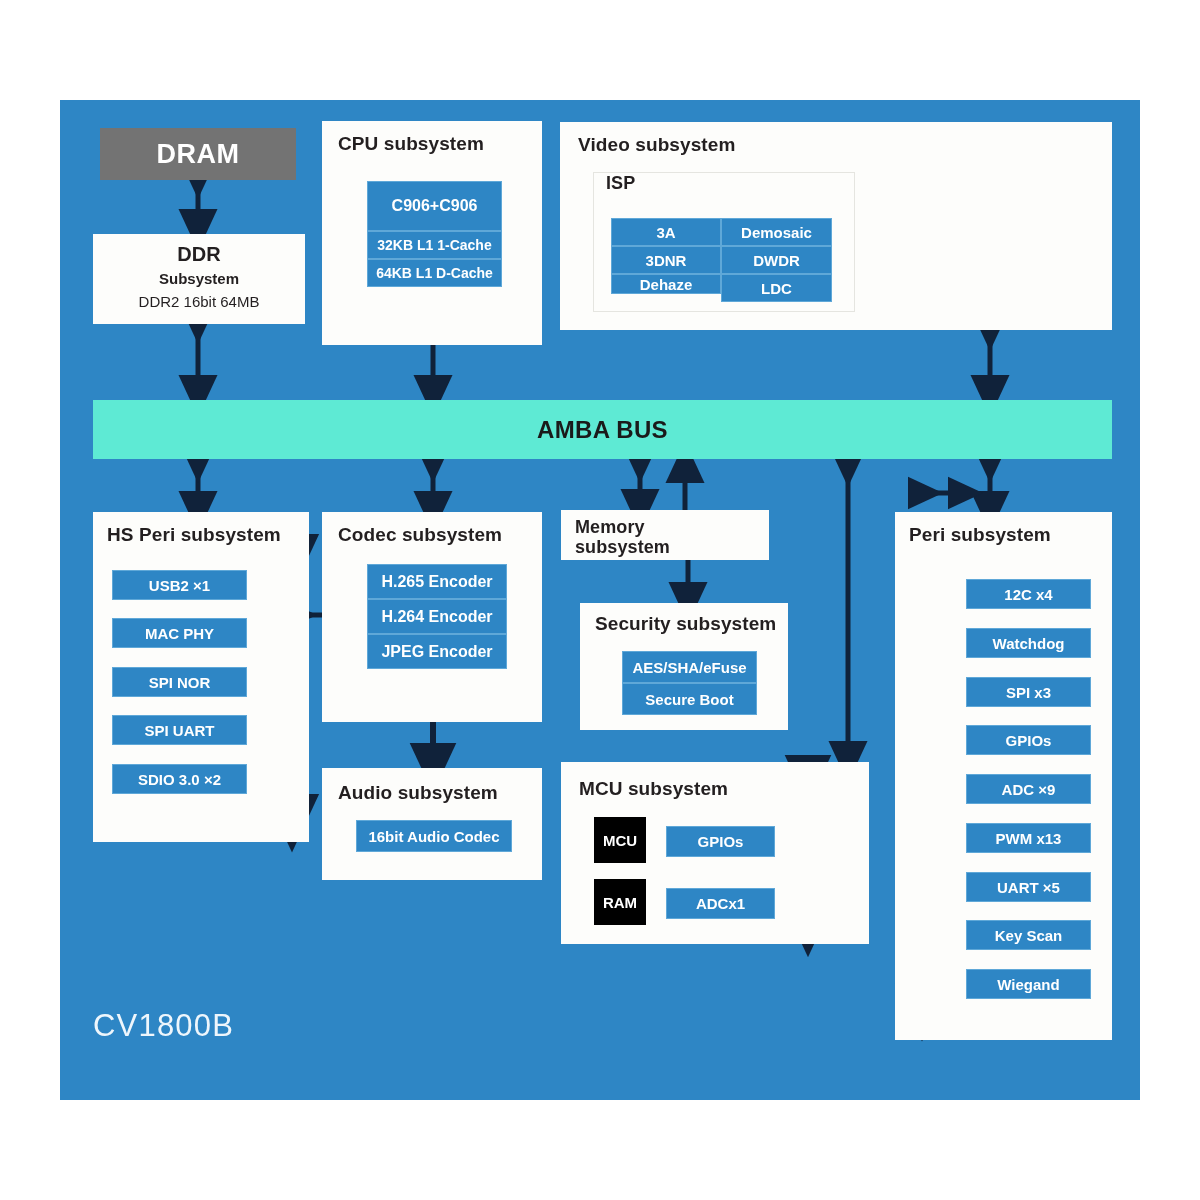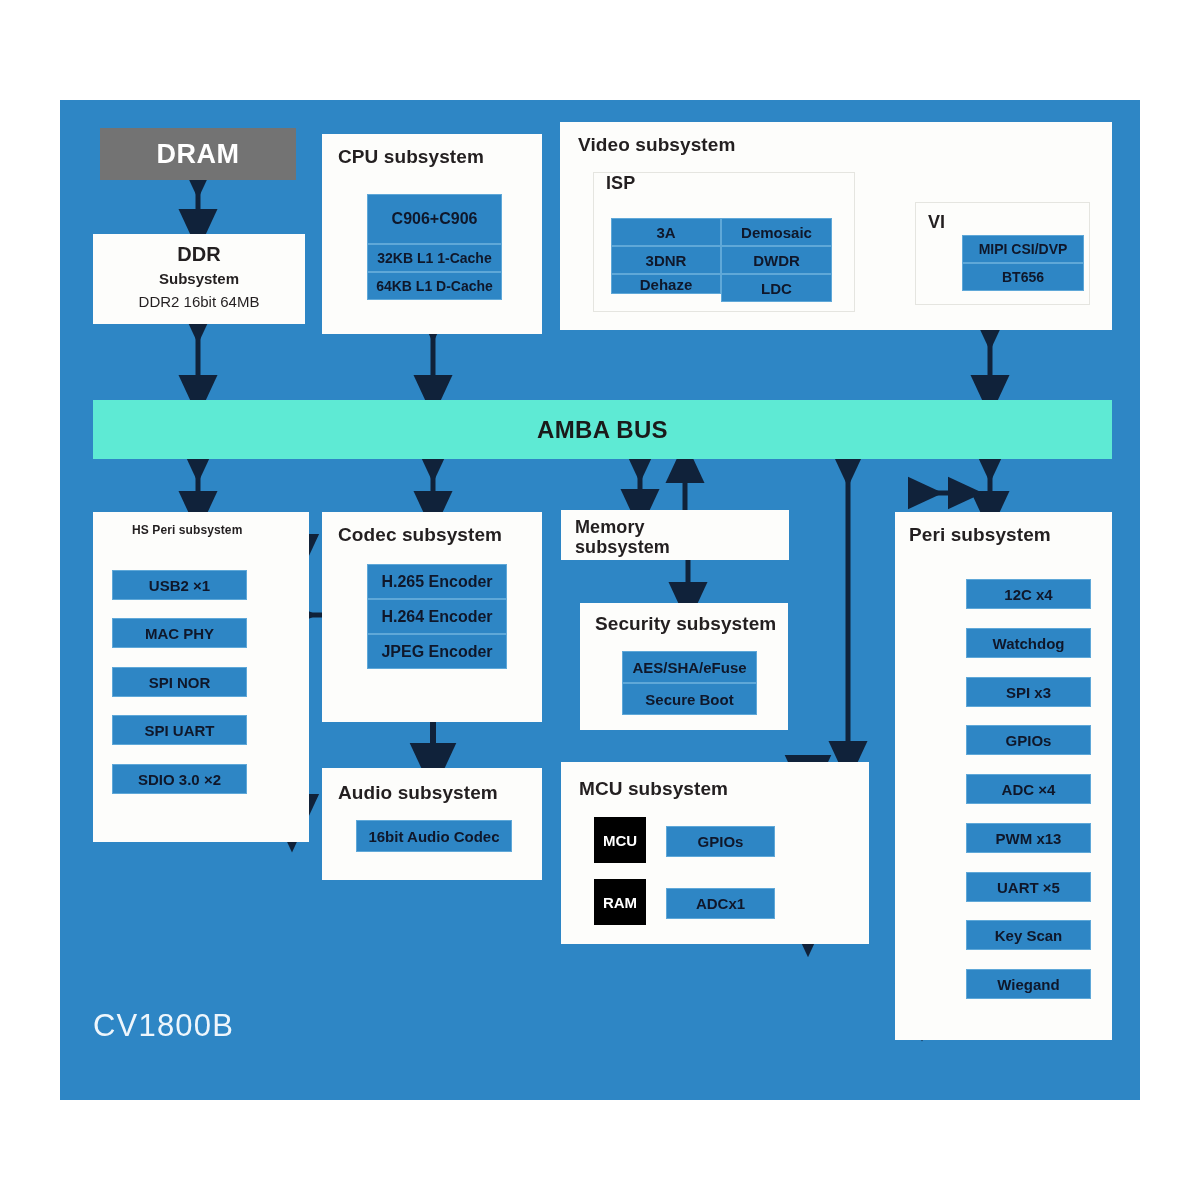--- a/index.html
+++ b/index.html
@@ -15,21 +15,21 @@
 
   .panel{
     position:absolute;background:#fdfdfb;
     box-sizing:border-box;
   }
   .panel-title{
     position:absolute;color:#231f20;font-weight:600;
     letter-spacing:.1px;line-height:1.12;
   }
   .blk{
-    position:absolute;background:#2e86c5;color:#0f172a;
+    position:absolute;background:#2e86c5;color:#ffffff;
     display:flex;align-items:center;justify-content:center;
     text-align:center;font-weight:600;box-sizing:border-box;
     border:1px solid #5fa8d8;
   }
   .navy{background:#000000;color:#ffffff;border:none;}
   .dram{
     position:absolute;background:#737373;color:#ffffff;
     display:flex;align-items:center;justify-content:center;
     font-size:27px;font-weight:700;letter-spacing:.5px;
   }
@@ -118,71 +118,66 @@
     </svg>
 
     <div class="dram" style="left:40px;top:28px;width:196px;height:52px;">DRAM</div>
 
     <div class="panel" style="left:33px;top:134px;width:212px;height:90px;">
       <div class="ddr-txt" style="top:9px;font-size:20px;font-weight:600;">DDR</div>
       <div class="ddr-txt" style="top:36px;font-size:15px;font-weight:700;">Subsystem</div>
       <div class="ddr-txt" style="top:59px;font-size:15px;font-weight:400;">DDR2 16bit 64MB</div>
     </div>
 
-    <div class="panel" style="left:262px;top:34px;width:220px;height:200px;">
+    <div class="panel" style="left:262px;top:21px;width:220px;height:224px;">
       <div class="panel-title" style="left:16px;top:12px;font-size:19px;">CPU subsystem</div>
       <div class="blk" style="left:45px;top:60px;width:135px;height:50px;font-size:16px;">C906+C906</div>
       <div class="blk" style="left:45px;top:110px;width:135px;height:28px;font-size:14px;">32KB L1 1-Cache</div>
       <div class="blk" style="left:45px;top:138px;width:135px;height:28px;font-size:14px;">64KB L1 D-Cache</div>
     </div>
 
     <div class="panel" style="left:500px;top:22px;width:552px;height:208px;">
       <div class="panel-title" style="left:18px;top:12px;font-size:19px;">Video subsystem</div>
 
       <div class="panel" style="left:33px;top:50px;width:262px;height:140px;border:1px solid #e5e5e0;">
         <div class="panel-title" style="left:12px;top:0;font-size:18px;">ISP</div>
         <div class="blk" style="left:17px;top:45px;width:110px;height:28px;font-size:15px;">3A</div>
         <div class="blk" style="left:127px;top:45px;width:111px;height:28px;font-size:15px;">Demosaic</div>
         <div class="blk" style="left:17px;top:73px;width:110px;height:28px;font-size:15px;">3DNR</div>
         <div class="blk" style="left:127px;top:73px;width:111px;height:28px;font-size:15px;">DWDR</div>
         <div class="blk" style="left:17px;top:101px;width:110px;height:20px;font-size:15px;">Dehaze</div>
         <div class="blk" style="left:127px;top:101px;width:111px;height:28px;font-size:15px;">LDC</div>
       </div>
 
-      <div class="panel" style="left:355px;top:80px;width:175px;height:103px;border:1px solid #e5e5e0;">
-        <div class="panel-title" style="left:12px;top:9px;font-size:18px;">VI</div>
-        <div class="blk" style="left:46px;top:32px;width:122px;height:28px;font-size:14px;">MIPI CSI/DVP</div>
-        <div class="blk" style="left:46px;top:60px;width:122px;height:28px;font-size:14px;">BT656</div>
-      </div>
     </div>
 
     <div class="bus" style="left:33px;top:300px;width:1019px;height:59px;">AMBA BUS</div>
 
     <div class="panel" style="left:33px;top:412px;width:216px;height:330px;">
-      <div class="panel-title" style="left:14px;top:12px;font-size:12px;margin-left:25px;">HS Peri subsystem</div>
+      <div class="panel-title" style="left:14px;top:12px;font-size:19px;">HS Peri subsystem</div>
       <div class="blk" style="left:19px;top:58px;width:135px;height:30px;font-size:15px;">USB2 ×1</div>
       <div class="blk" style="left:19px;top:106px;width:135px;height:30px;font-size:15px;">MAC PHY</div>
       <div class="blk" style="left:19px;top:155px;width:135px;height:30px;font-size:15px;">SPI NOR</div>
       <div class="blk" style="left:19px;top:203px;width:135px;height:30px;font-size:15px;">SPI UART</div>
       <div class="blk" style="left:19px;top:252px;width:135px;height:30px;font-size:15px;">SDIO 3.0 ×2</div>
     </div>
 
     <div class="panel" style="left:262px;top:412px;width:220px;height:210px;">
       <div class="panel-title" style="left:16px;top:12px;font-size:19px;">Codec subsystem</div>
       <div class="blk" style="left:45px;top:52px;width:140px;height:35px;font-size:16px;">H.265 Encoder</div>
       <div class="blk" style="left:45px;top:87px;width:140px;height:35px;font-size:16px;">H.264 Encoder</div>
       <div class="blk" style="left:45px;top:122px;width:140px;height:35px;font-size:16px;">JPEG Encoder</div>
     </div>
 
     <div class="panel" style="left:262px;top:668px;width:220px;height:112px;">
       <div class="panel-title" style="left:16px;top:14px;font-size:19px;">Audio subsystem</div>
       <div class="blk" style="left:34px;top:52px;width:156px;height:32px;font-size:15px;">16bit Audio Codec</div>
     </div>
 
-    <div class="panel" style="left:501px;top:410px;width:228px;height:50px;">
+    <div class="panel" style="left:501px;top:410px;width:208px;height:50px;">
       <div class="panel-title" style="left:14px;top:7px;font-size:18px;">Memory</div>
       <div class="panel-title" style="left:14px;top:27px;font-size:18px;">subsystem</div>
     </div>
 
     <div class="panel" style="left:501px;top:503px;width:208px;height:127px;margin-left:19px;">
       <div class="panel-title" style="left:15px;top:10px;font-size:19px;">Security subsystem</div>
       <div class="blk" style="left:42px;top:48px;width:135px;height:32px;font-size:15px;">AES/SHA/eFuse</div>
       <div class="blk" style="left:42px;top:80px;width:135px;height:32px;font-size:15px;">Secure Boot</div>
     </div>
 
@@ -193,21 +188,21 @@
       <div class="blk" style="left:105px;top:64px;width:109px;height:31px;font-size:15px;">GPIOs</div>
       <div class="blk" style="left:105px;top:126px;width:109px;height:31px;font-size:15px;">ADCx1</div>
     </div>
 
     <div class="panel" style="left:835px;top:412px;width:217px;height:528px;">
       <div class="panel-title" style="left:14px;top:12px;font-size:19px;">Peri subsystem</div>
       <div class="blk" style="left:71px;top:67px;width:125px;height:30px;font-size:15px;">12C x4</div>
       <div class="blk" style="left:71px;top:116px;width:125px;height:30px;font-size:15px;">Watchdog</div>
       <div class="blk" style="left:71px;top:165px;width:125px;height:30px;font-size:15px;">SPI x3</div>
       <div class="blk" style="left:71px;top:213px;width:125px;height:30px;font-size:15px;">GPIOs</div>
-      <div class="blk" style="left:71px;top:262px;width:125px;height:30px;font-size:15px;">ADC ×4</div>
+      <div class="blk" style="left:71px;top:262px;width:125px;height:30px;font-size:15px;">ADC ×9</div>
       <div class="blk" style="left:71px;top:311px;width:125px;height:30px;font-size:15px;">PWM x13</div>
       <div class="blk" style="left:71px;top:360px;width:125px;height:30px;font-size:15px;">UART ×5</div>
       <div class="blk" style="left:71px;top:408px;width:125px;height:30px;font-size:15px;">Key Scan</div>
       <div class="blk" style="left:71px;top:457px;width:125px;height:30px;font-size:15px;">Wiegand</div>
     </div>
 
     <div class="soc-name" style="left:33px;top:908px;">CV1800B</div>
 
   </div>
 </div>

